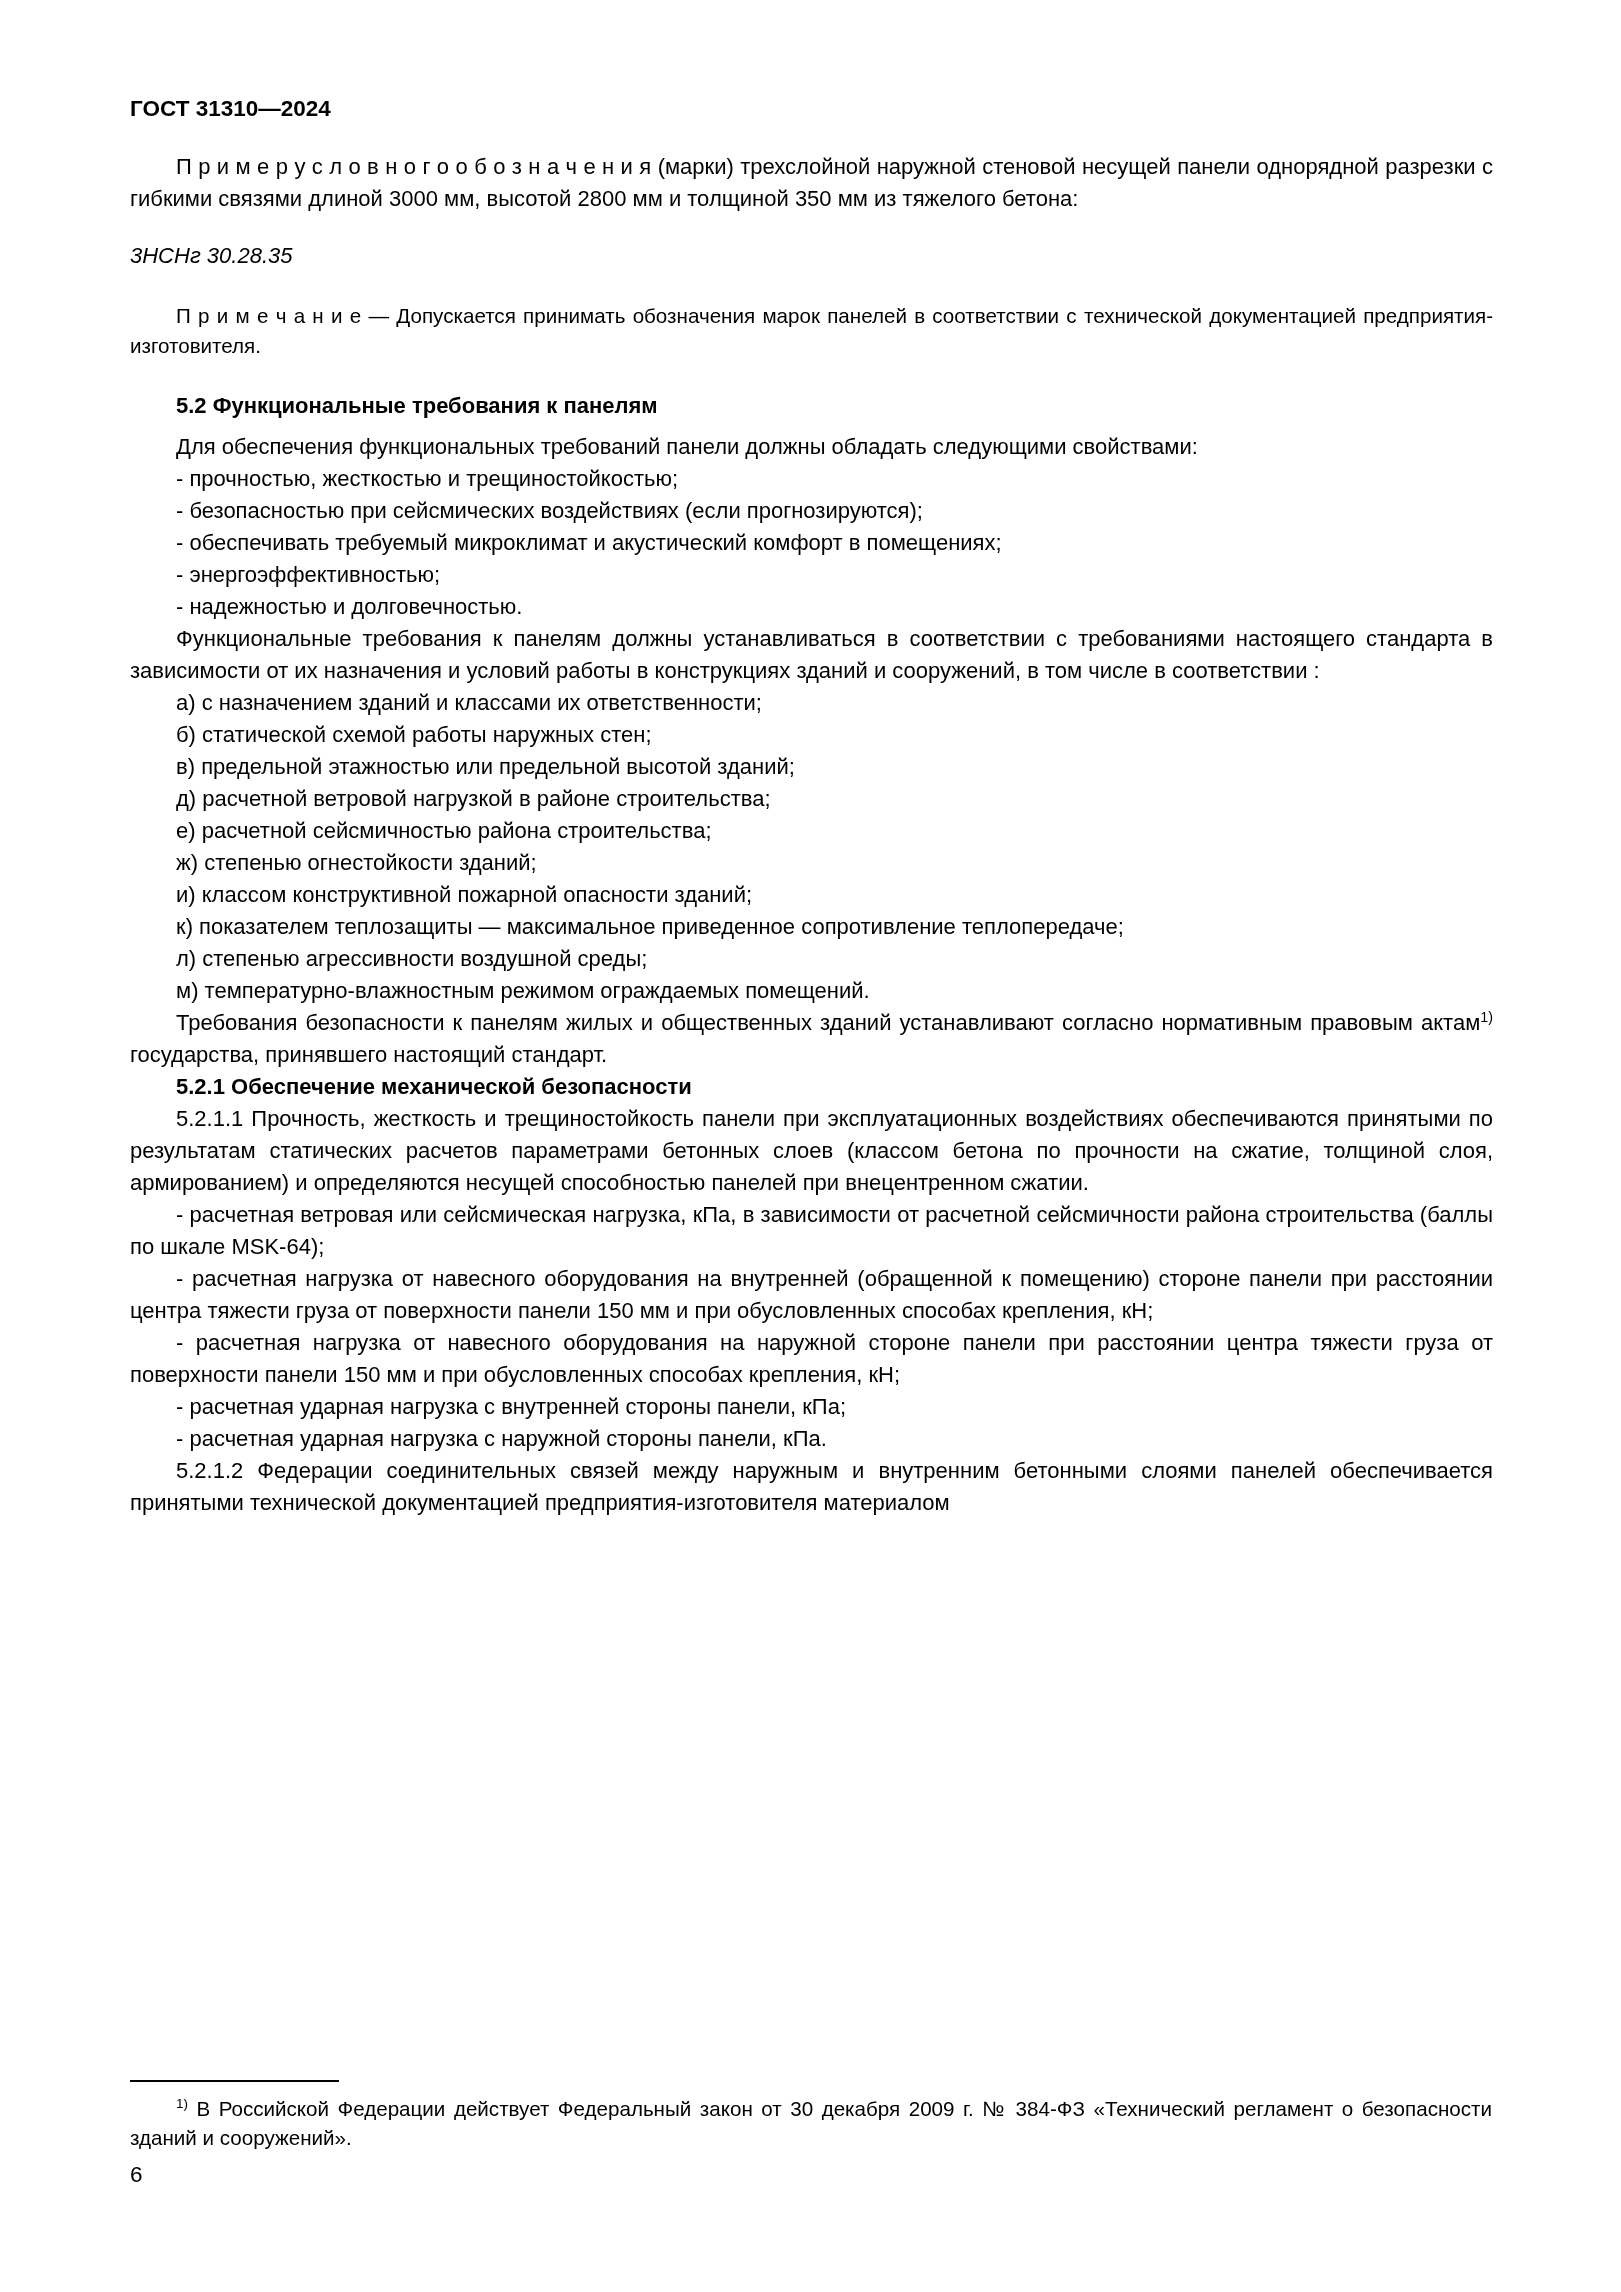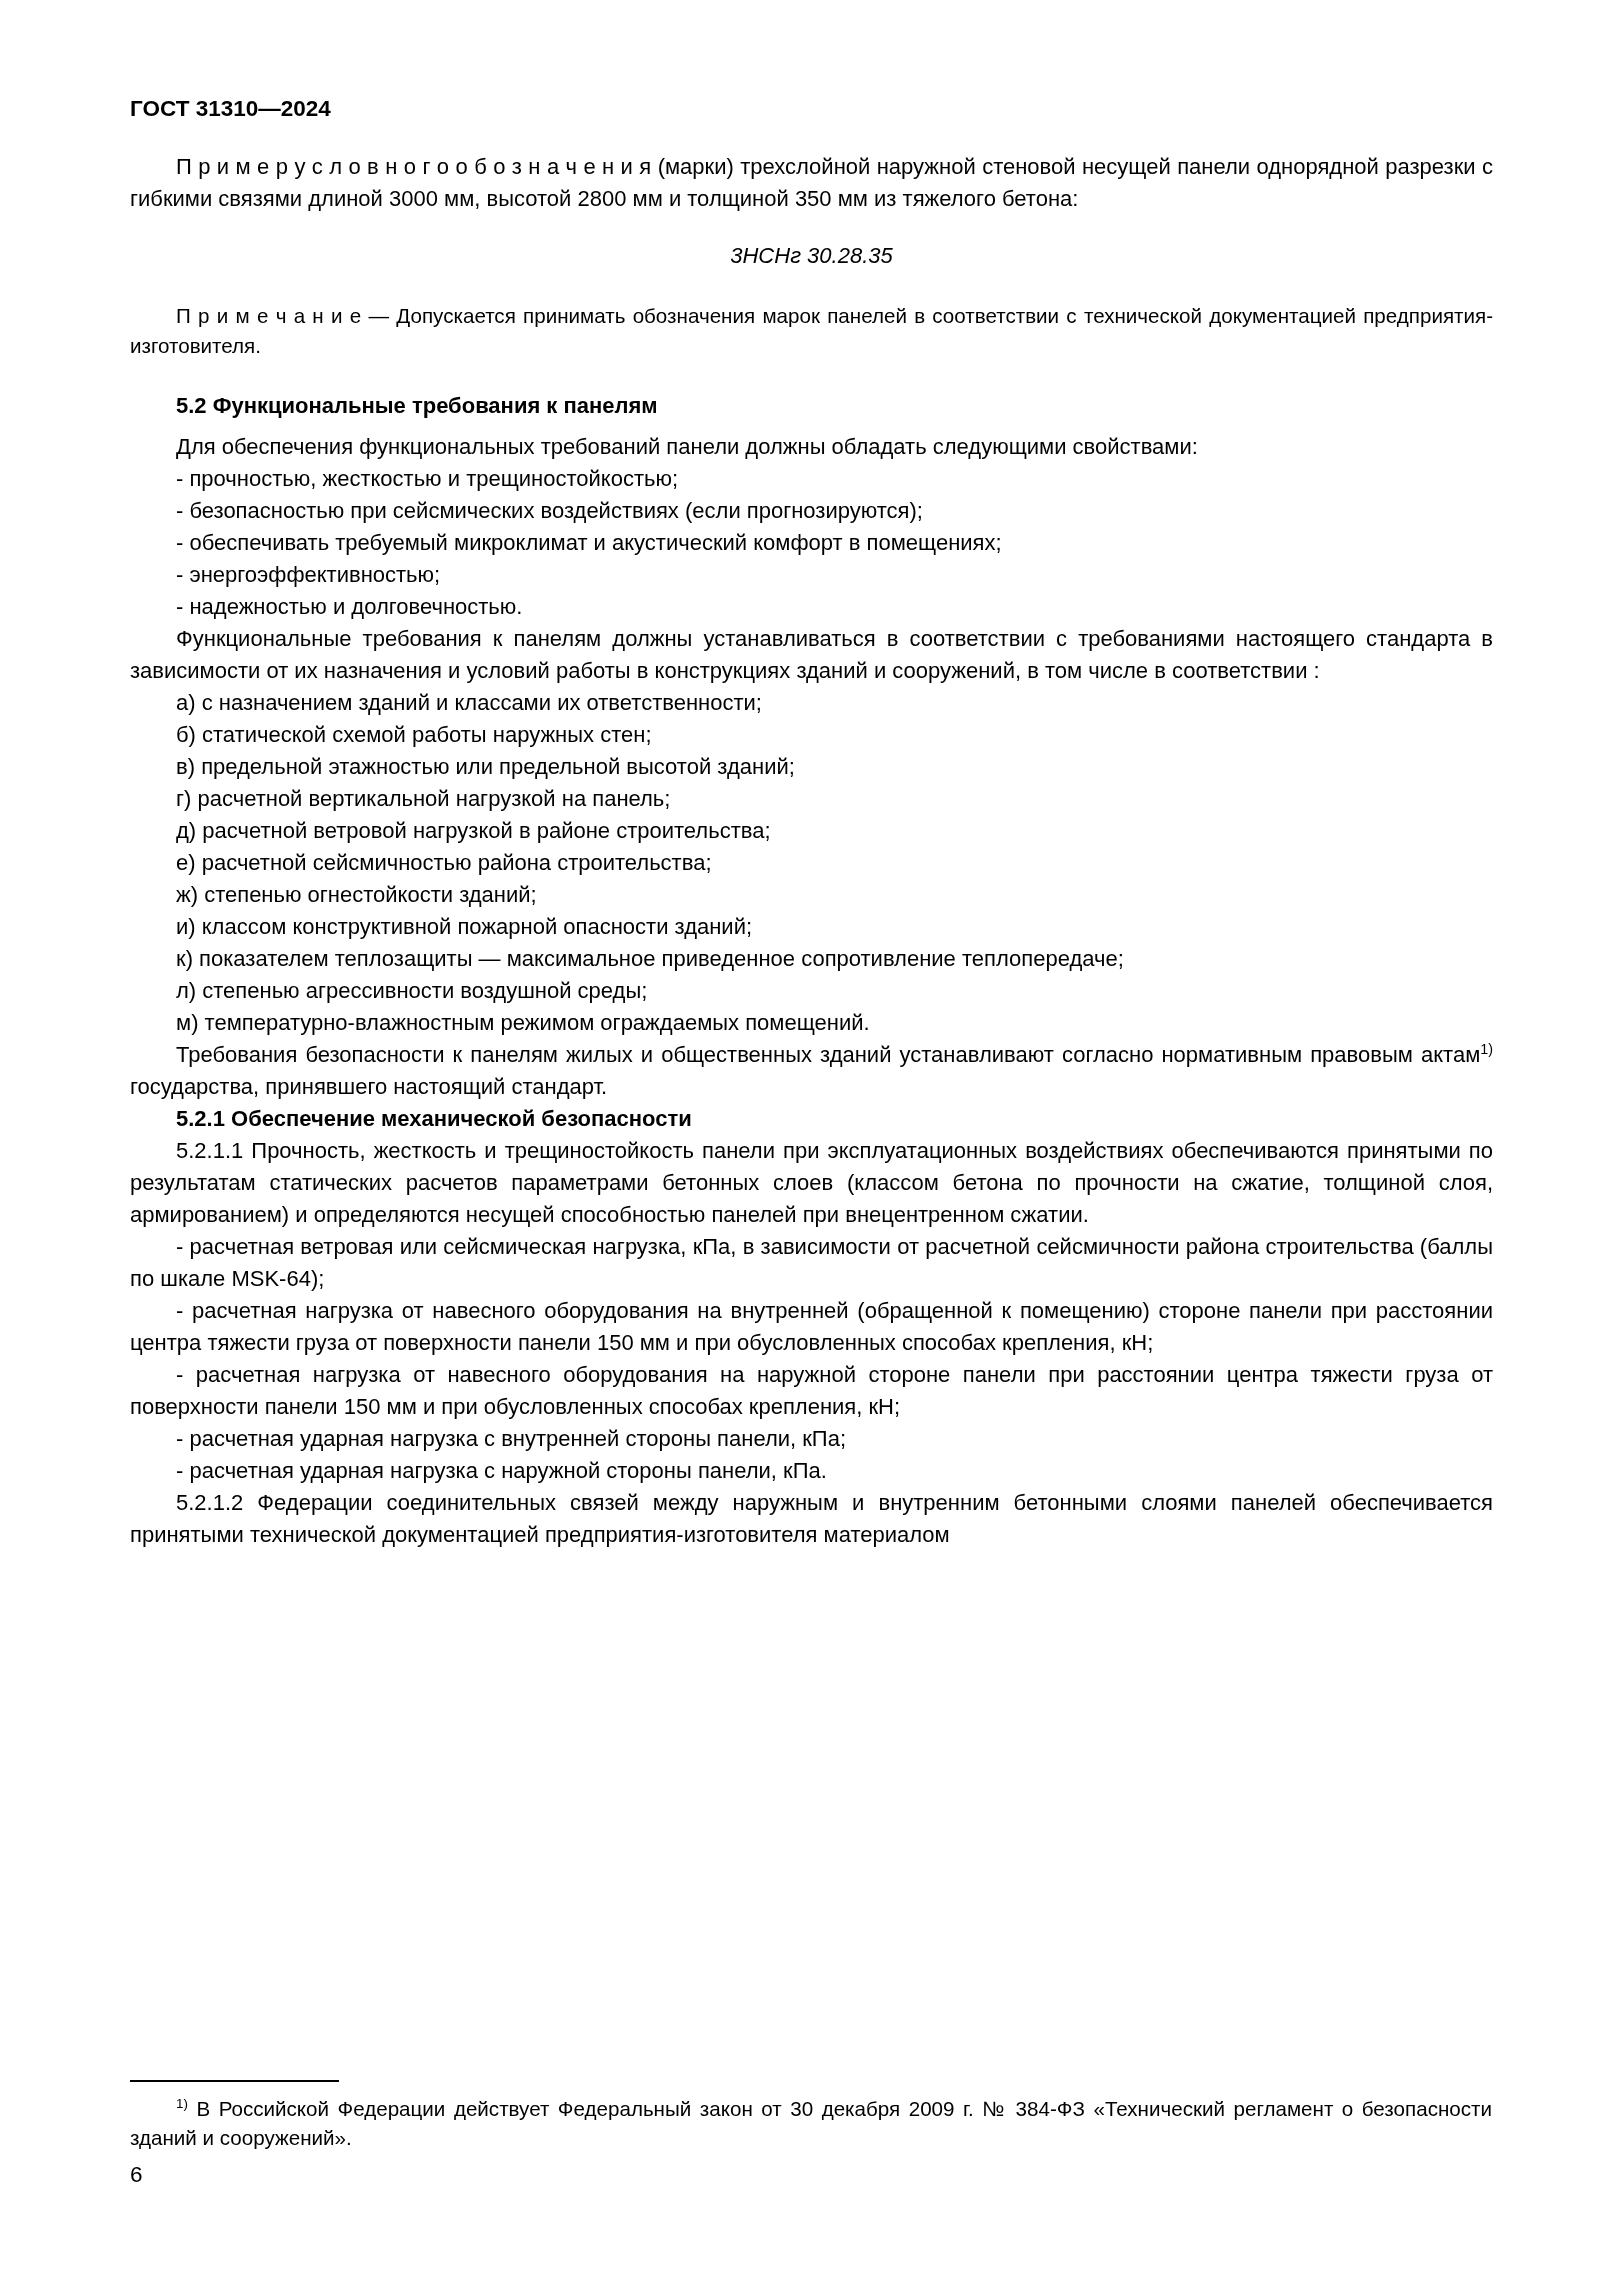--- a/index.html
+++ b/index.html
@@ -27,21 +27,21 @@
     margin-bottom: 29px;
   }
   p {
     margin: 0;
     font-size: 22px;
     line-height: 32px;
     text-align: justify;
   }
   .indent { text-indent: 46px; }
   .mark {
-    text-align: center;
+    text-align: left;
     font-style: italic;
     margin-top: 25.5px;
     margin-bottom: 29px;
     text-indent: 0;
   }
   .note {
     font-size: 20.6px;
     line-height: 30px;
   }
   .heading {
@@ -102,21 +102,20 @@
   <p class="indent">- безопасностью при сейсмических воздействиях (если прогнозируются);</p>
   <p class="indent">- обеспечивать требуемый микроклимат и акустический комфорт в помещениях;</p>
   <p class="indent">- энергоэффективностью;</p>
   <p class="indent">- надежностью и долговечностью.</p>
 
   <p class="indent">Функциональные требования к панелям должны устанавливаться в соответствии с требованиями настоящего стандарта в зависимости от их назначения и условий работы в конструкциях зданий и сооружений, в том числе в соответствии :</p>
 
   <p class="indent">а) с назначением зданий и классами их ответственности;</p>
   <p class="indent">б) статической схемой работы наружных стен;</p>
   <p class="indent">в) предельной этажностью или предельной высотой зданий;</p>
-  <p class="indent">г) расчетной вертикальной нагрузкой на панель;</p>
   <p class="indent">д) расчетной ветровой нагрузкой в районе строительства;</p>
   <p class="indent">е) расчетной сейсмичностью района строительства;</p>
   <p class="indent">ж) степенью огнестойкости зданий;</p>
   <p class="indent">и) классом конструктивной пожарной опасности зданий;</p>
   <p class="indent">к) показателем теплозащиты — максимальное приведенное сопротивление теплопередаче;</p>
   <p class="indent">л) степенью агрессивности воздушной среды;</p>
   <p class="indent">м) температурно-влажностным режимом ограждаемых помещений.</p>
 
   <p class="indent"><span>Требования безопасности к панелям жилых и общественных зданий устанавливают согласно нормативным правовым актам</span><sup class="fn-ref">1)</sup><span> государства, принявшего настоящий стандарт.</span></p>
 

